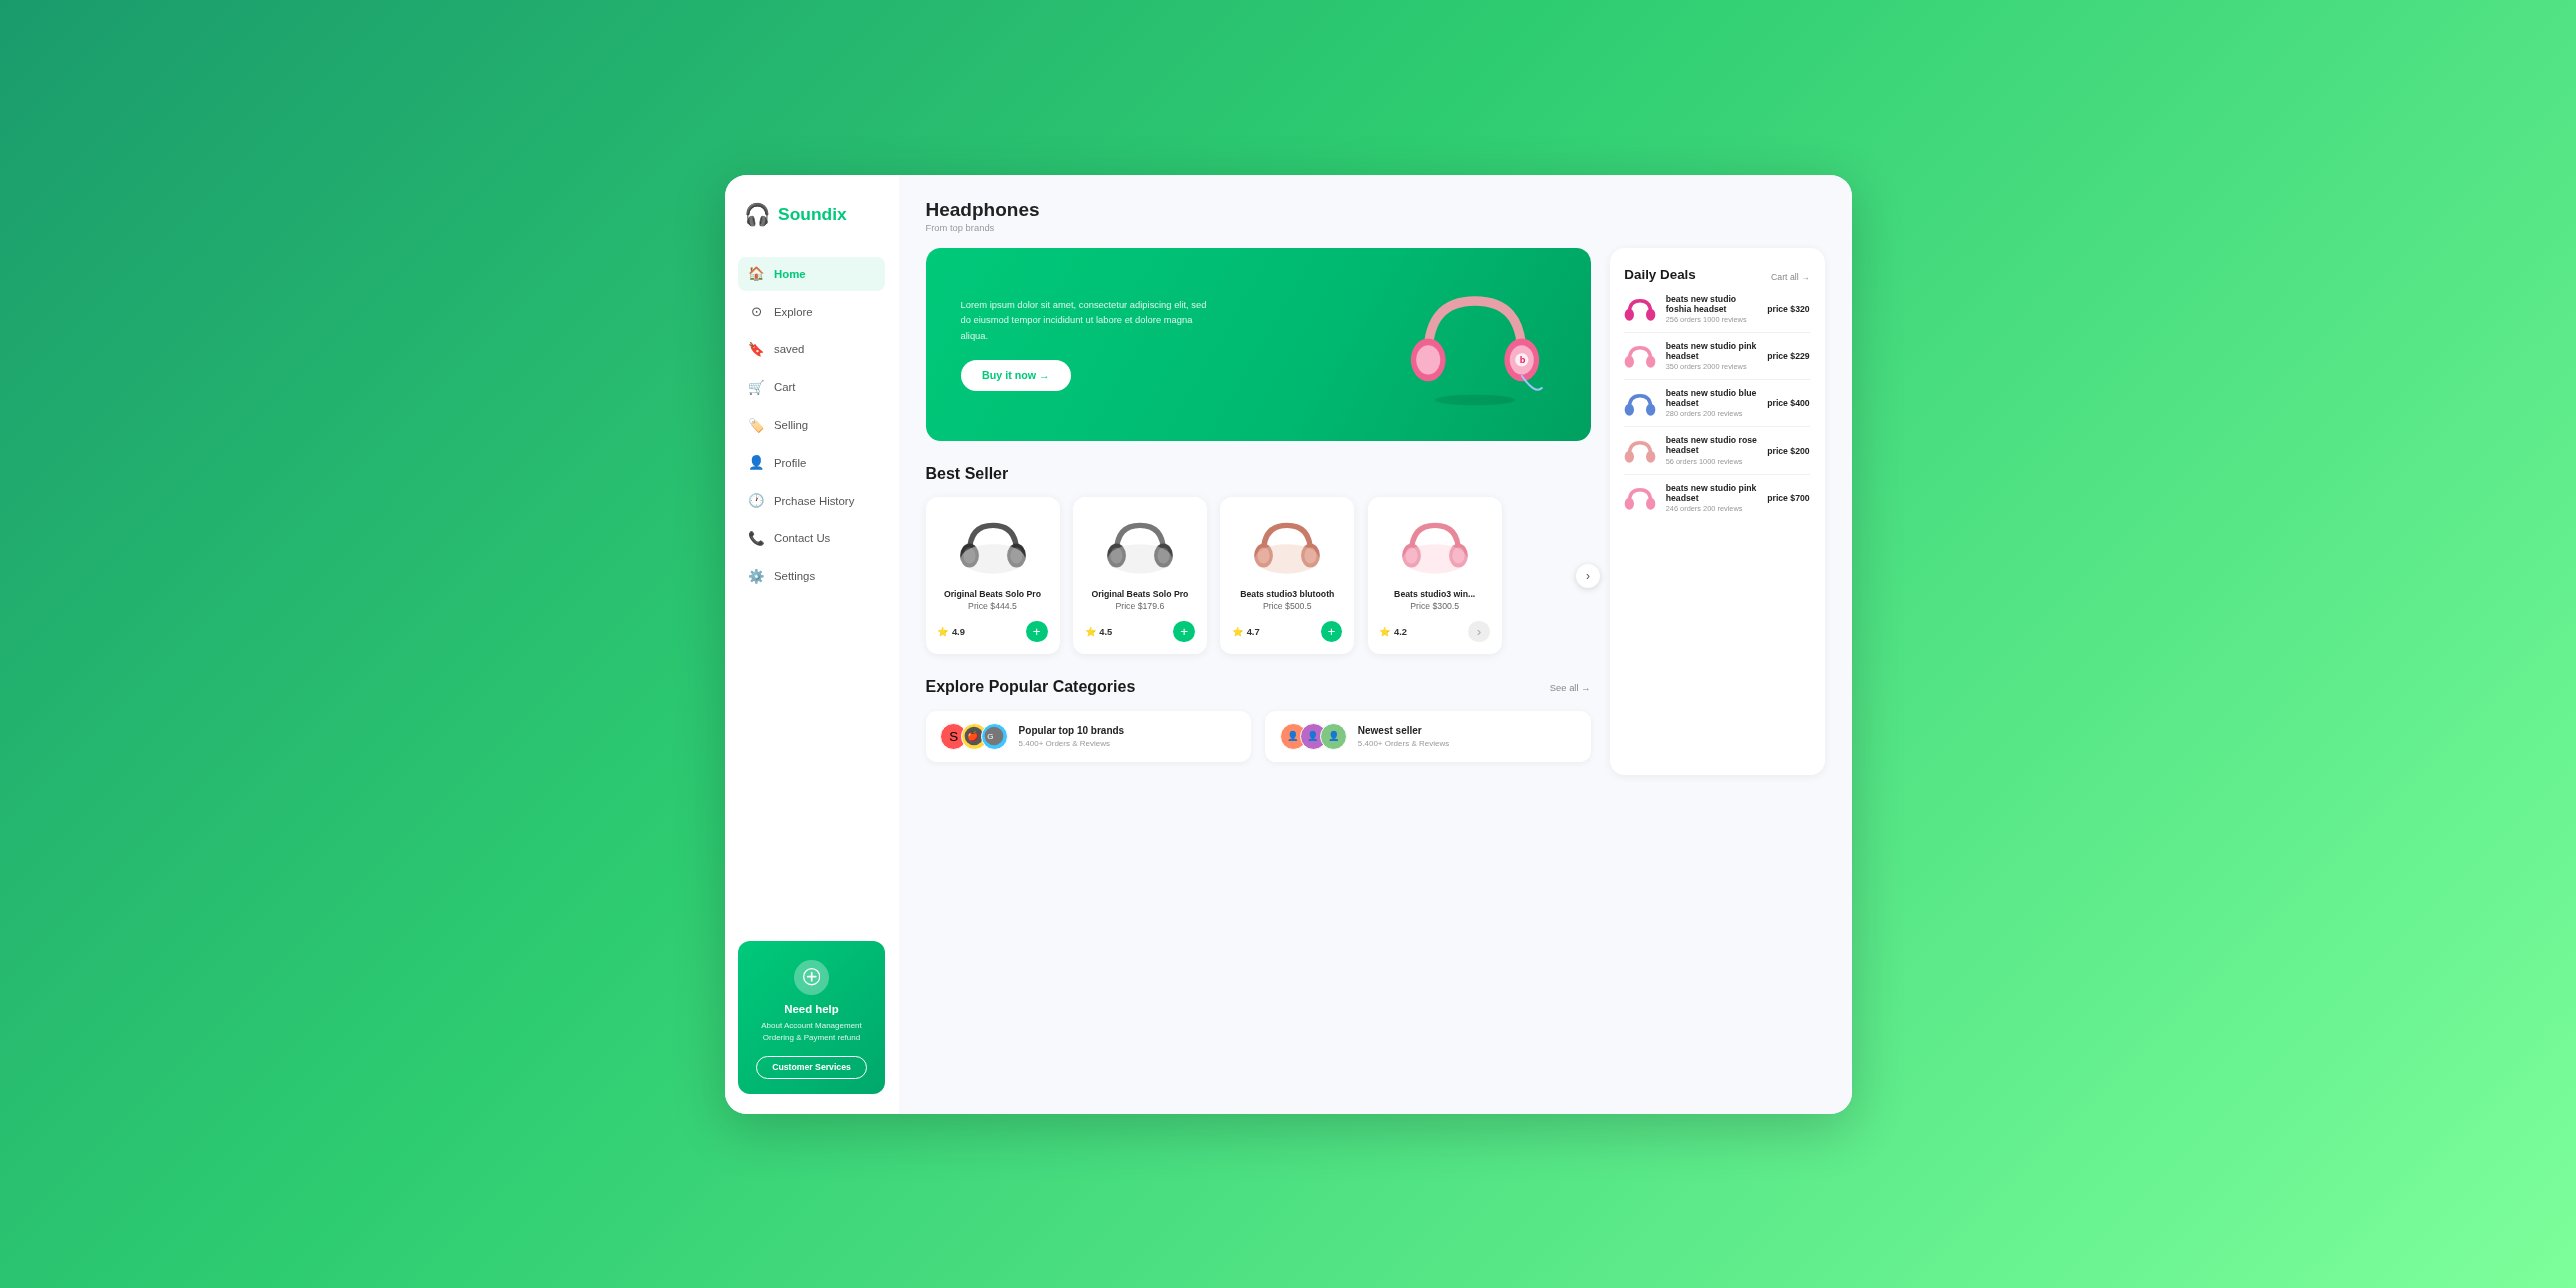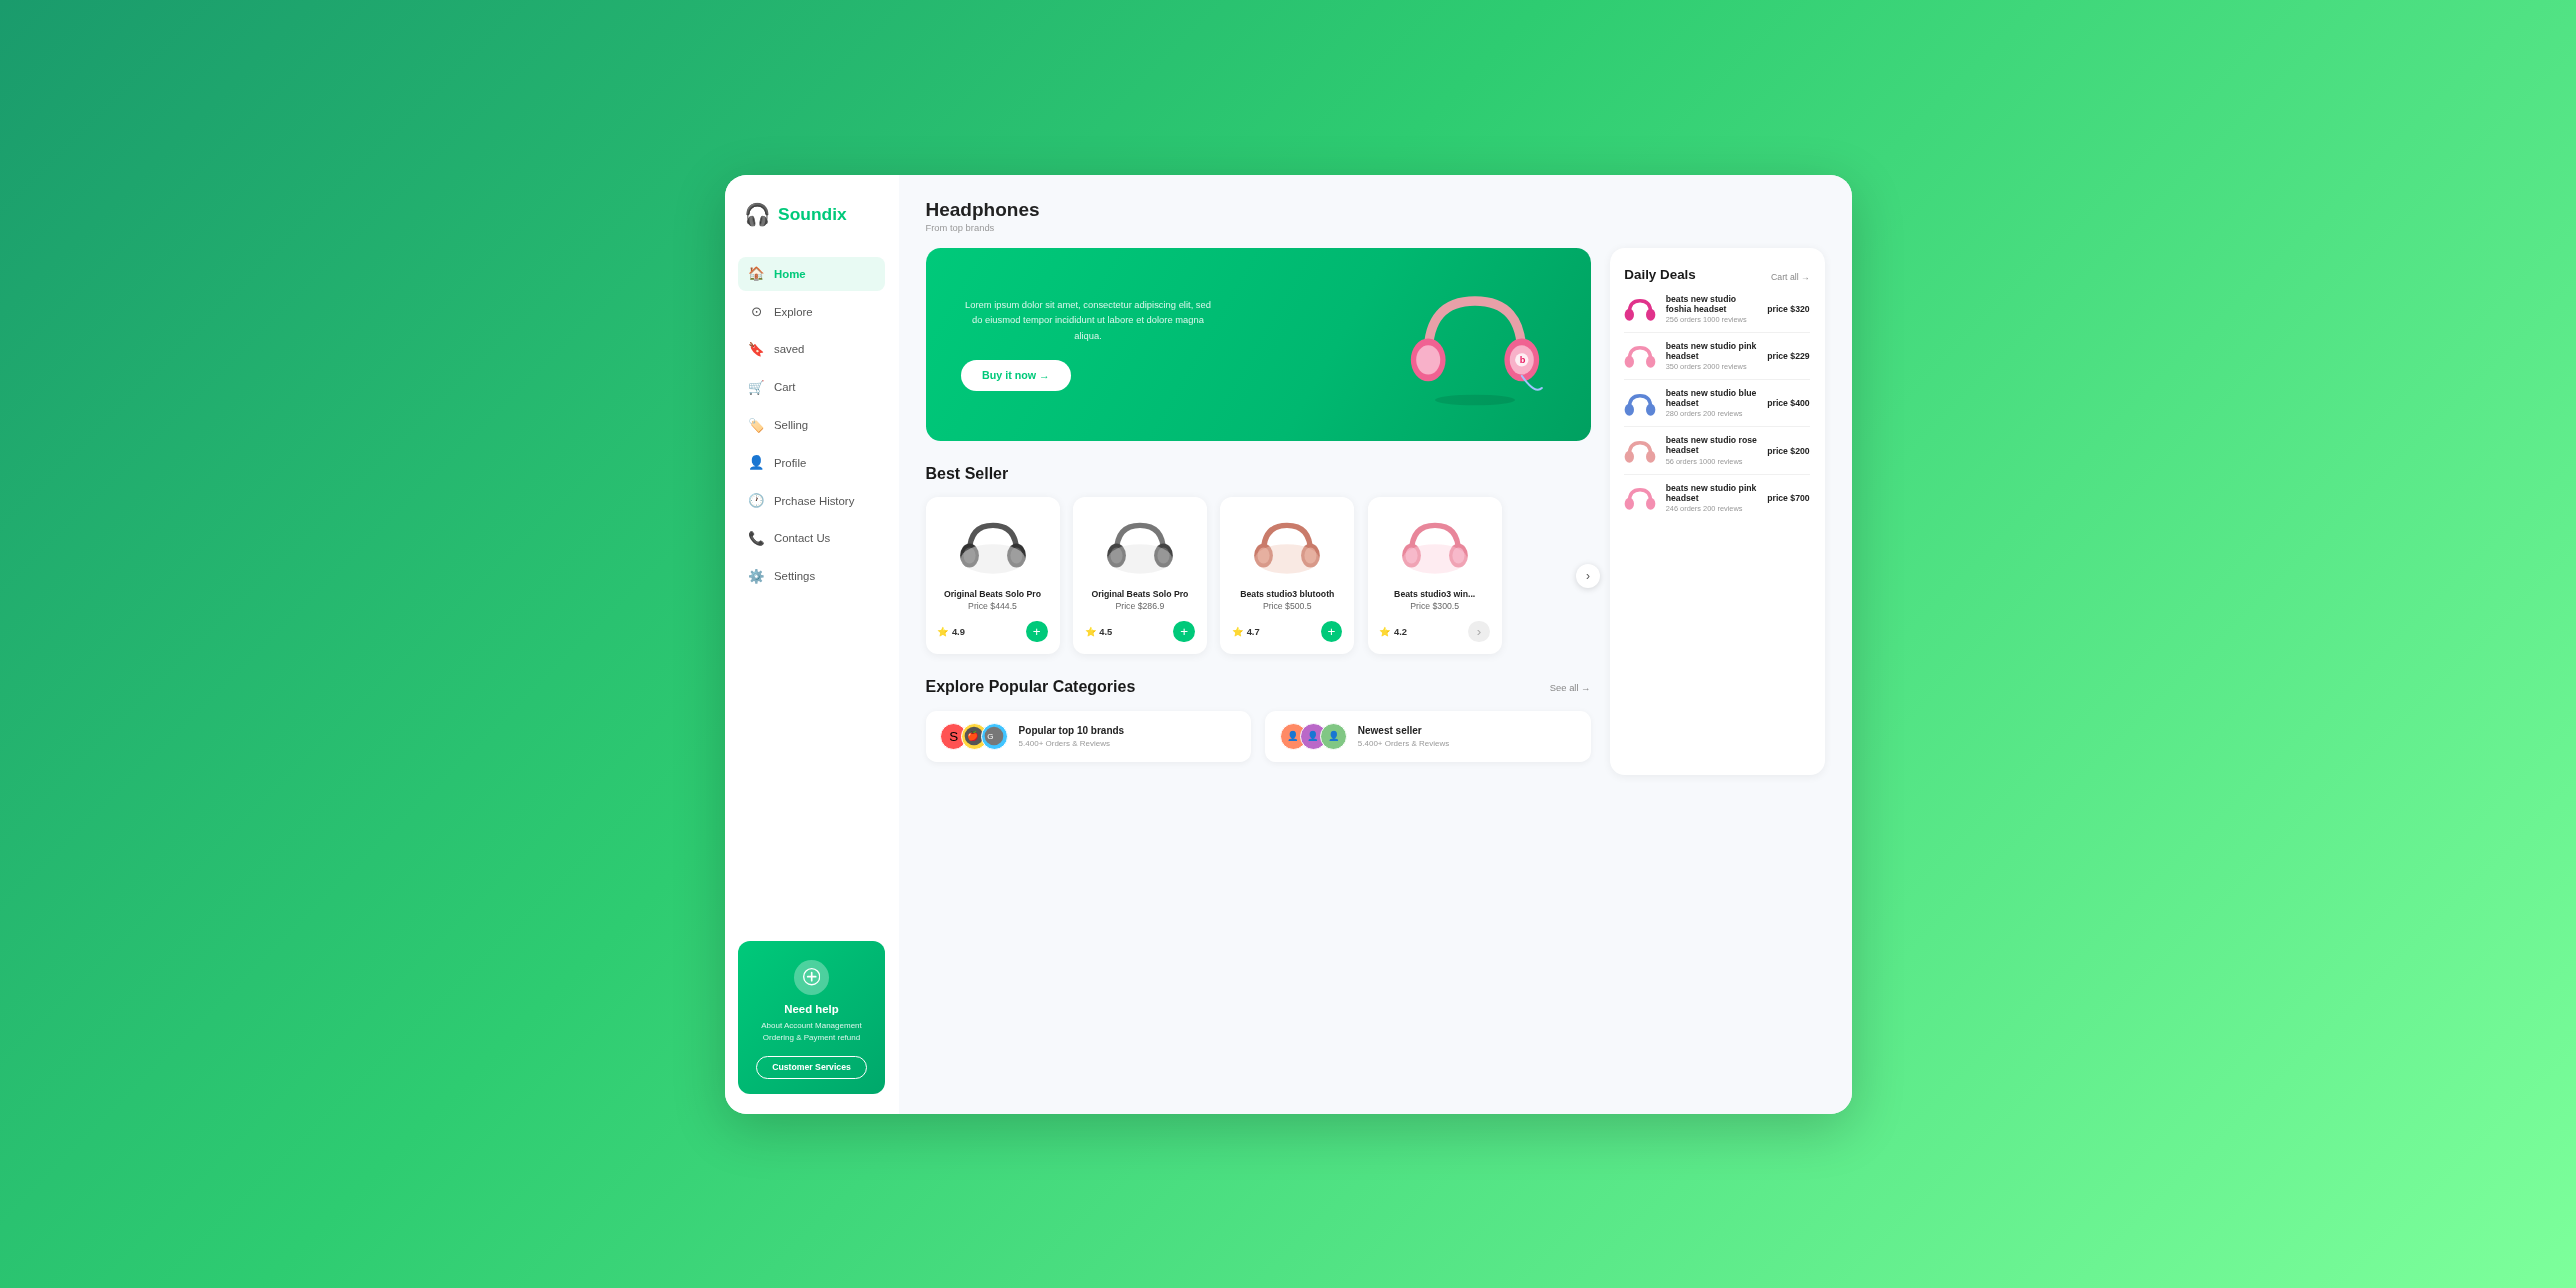--- a/index.html
+++ b/index.html
@@ -153,21 +153,20 @@
       color: #fff;
       line-height: 1.2;
       margin-bottom: 9.4px;
     }
     .banner-desc {
       font-size: 9.4px;
       color: rgba(255,255,255,0.85);
       line-height: 1.6;
       margin-bottom: 17.4px;
       max-width: 255px;
-      text-align: center;
     }
     .banner-btn {
       background: #fff;
       color: #00c97a;
       border: none;
       border-radius: 20px;
       padding: 9.4px 21.5px;
       font-size: 10.7px;
       font-weight: 700;
       cursor: pointer;
@@ -542,21 +541,21 @@
                 <svg viewBox="0 0 110 100" width="74" height="67">
                   <path d="M20 60 Q20 20 55 20 Q90 20 90 60" fill="none" stroke="#777" stroke-width="8" stroke-linecap="round"></path>
                   <ellipse cx="20" cy="65" rx="14" ry="18" fill="#444"></ellipse>
                   <ellipse cx="20" cy="65" rx="9" ry="12" fill="#666"></ellipse>
                   <ellipse cx="90" cy="65" rx="14" ry="18" fill="#444"></ellipse>
                   <ellipse cx="90" cy="65" rx="9" ry="12" fill="#666"></ellipse>
                   <ellipse cx="55" cy="70" rx="48" ry="22" fill="#e0e0e0" opacity="0.4"></ellipse>
                 </svg>
               </div>
               <div class="product-name">Original Beats Solo Pro</div>
-              <div class="product-price">Price $286.9</div>
+              <div class="product-price">Price $179.6</div>
               <div class="product-footer">
                 <div class="product-rating">
                   <span class="star">⭐</span>
                   <span>4.5</span>
                 </div>
                 <button class="add-btn">+</button>
               </div>
             </div>
 
             <div class="product-card">

